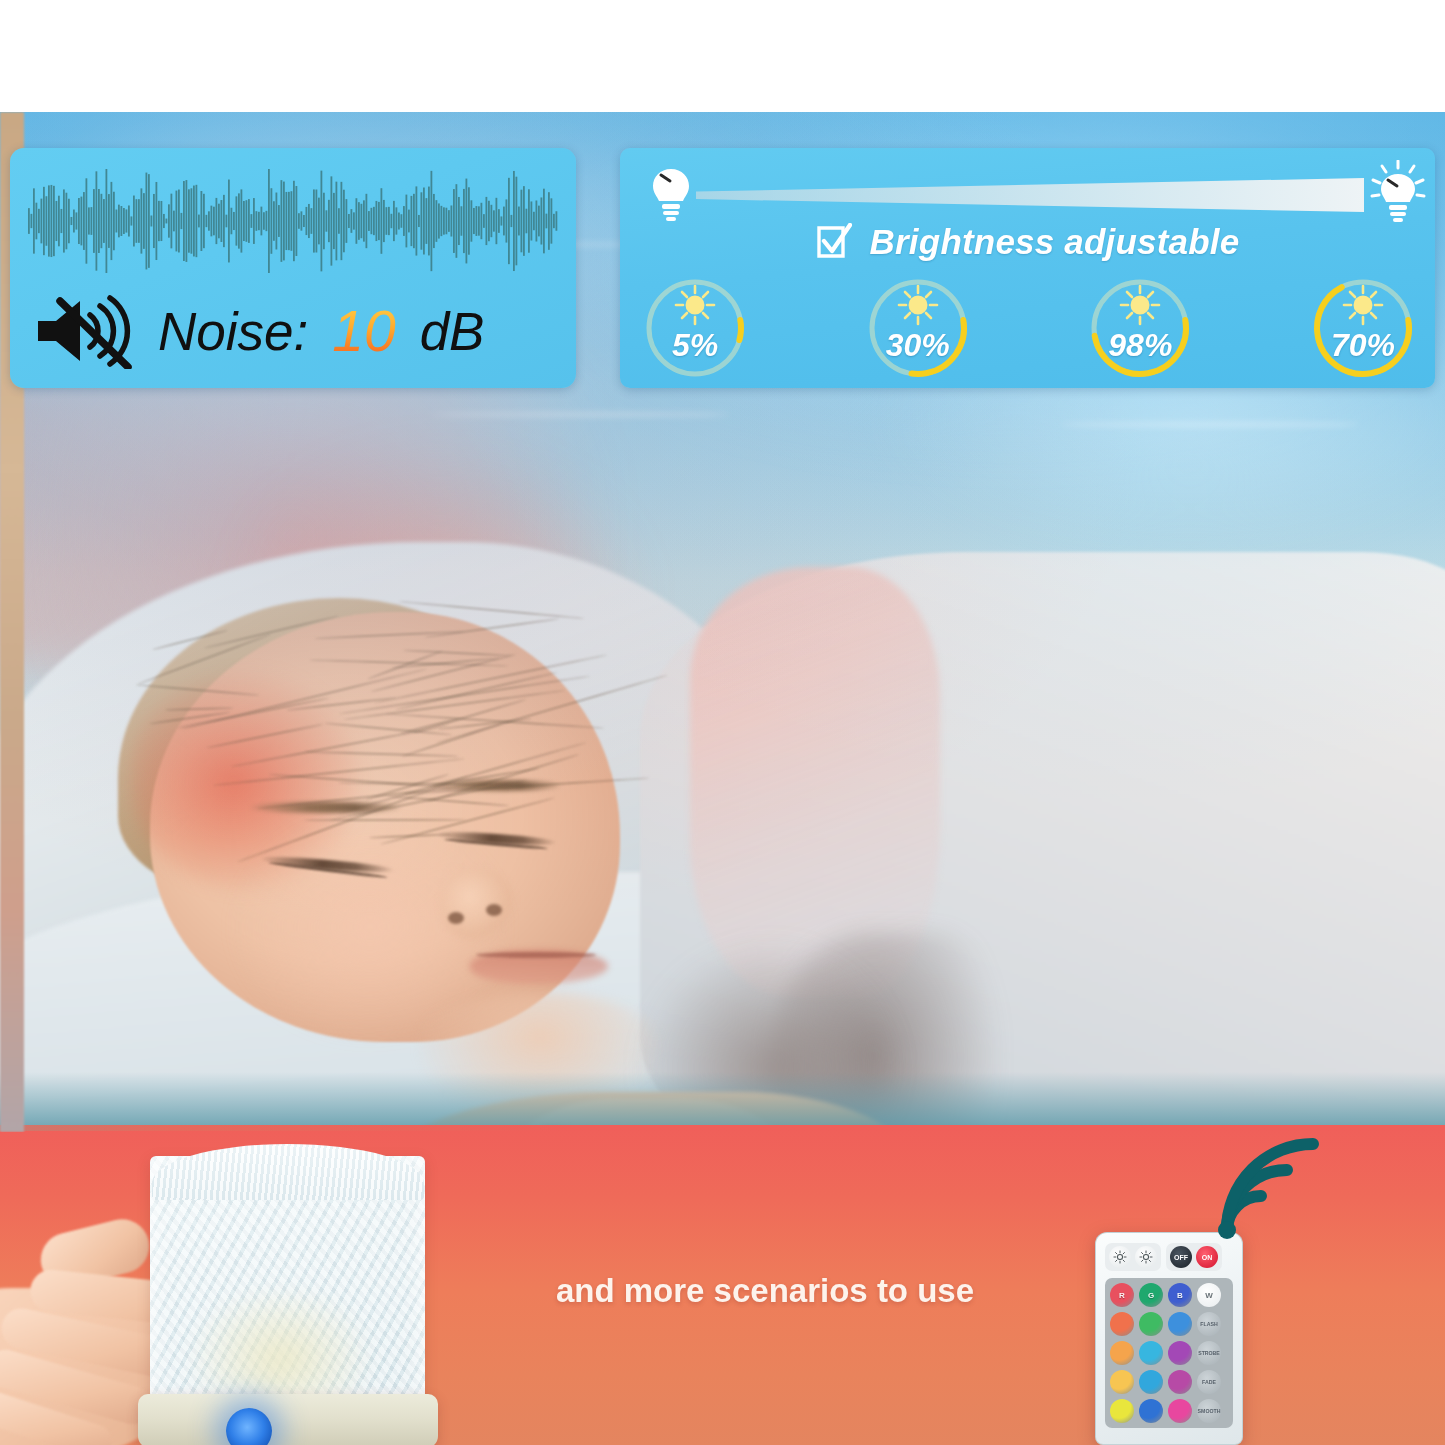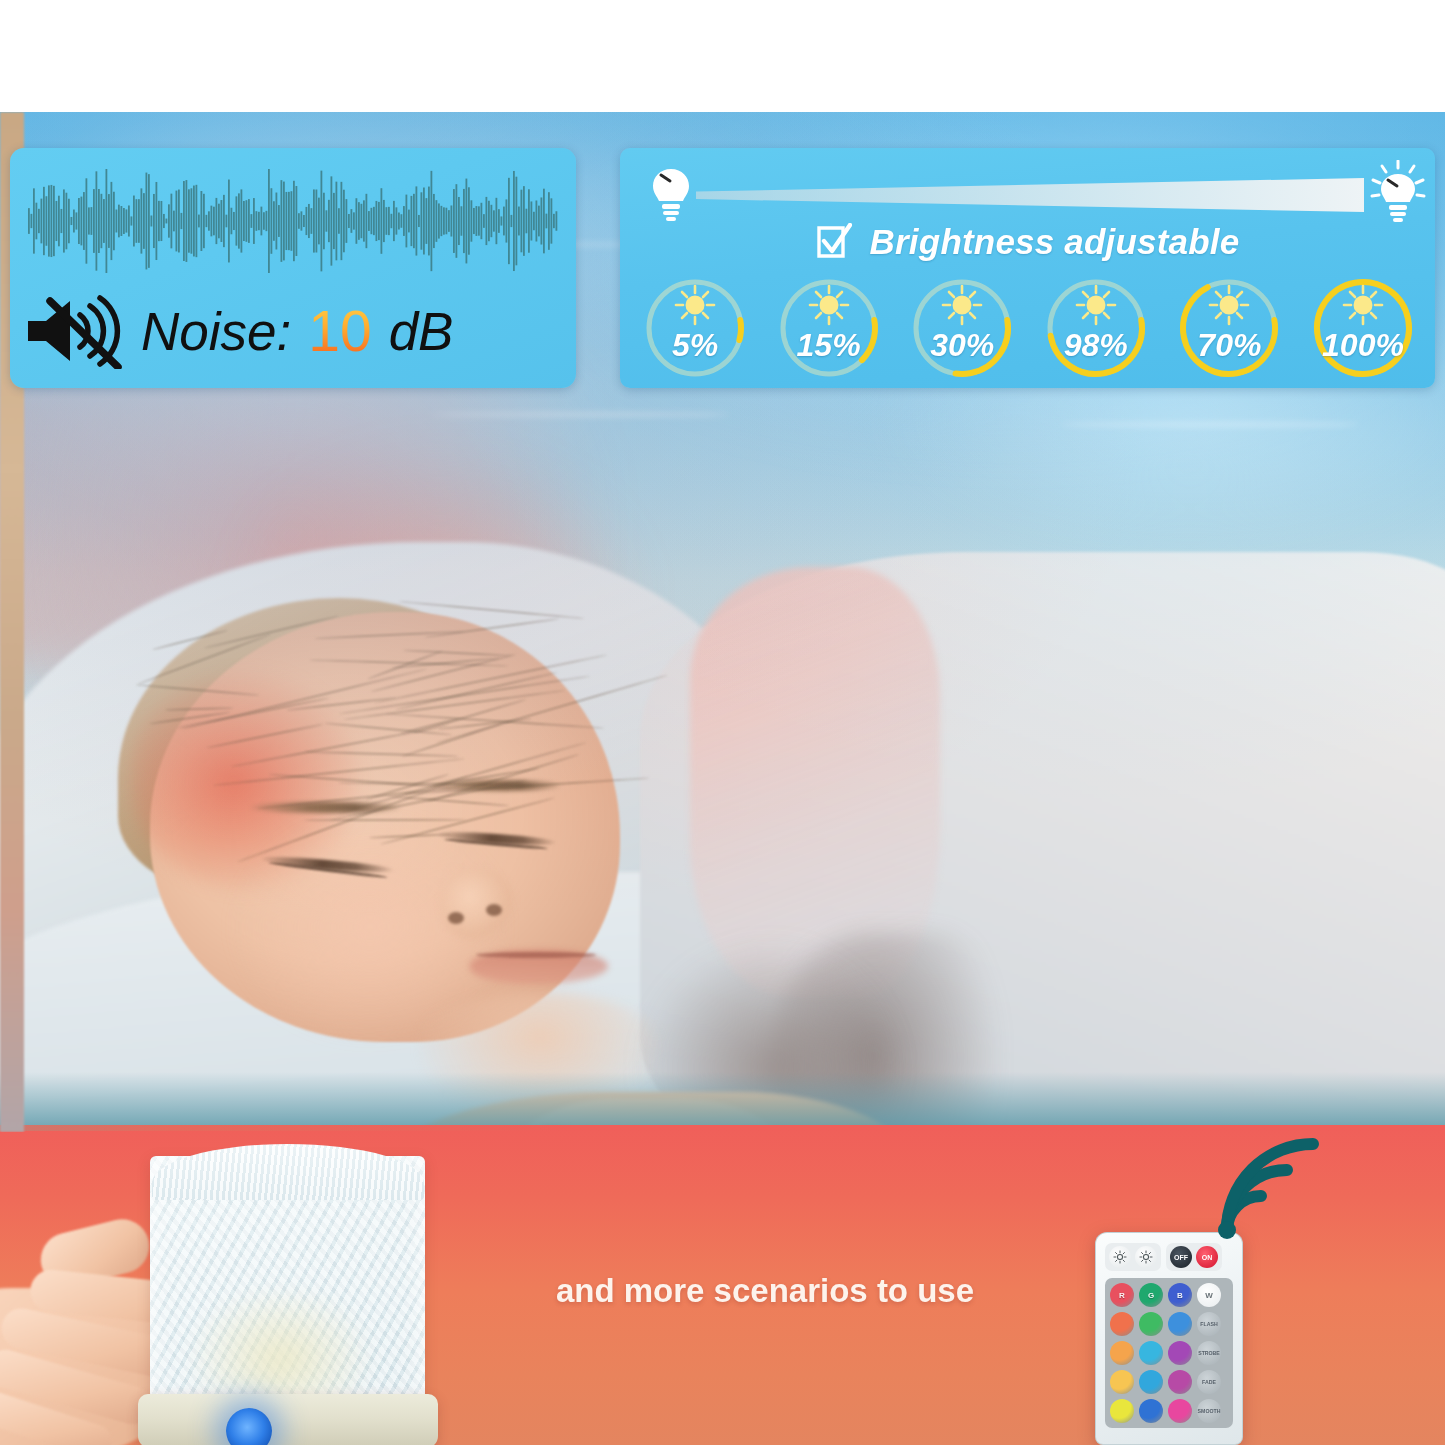--- a/index.html
+++ b/index.html
@@ -200,26 +200,26 @@
   }
 
   
   #noise-panel{
     position:absolute; left:10px; top:148px; width:566px; height:240px;
     background:linear-gradient(160deg,#63cdf2 0%,#5ec9f0 40%,#56c2ec 100%);
     border-radius:14px; overflow:hidden; z-index:20;
     box-shadow:0 2px 10px rgba(0,60,100,.22);
   }
   #waveform{ position:absolute; left:18px; top:18px; width:530px; height:110px; }
-  #noise-row{ position:absolute; left:12px; top:140px; width:530px; height:86px;
-              display:flex; align-items:center; gap:11px; }
+  #noise-row{ position:absolute; left:22px; top:140px; width:530px; height:86px;
+              display:flex; align-items:center; gap:18px; }
   #mute-icon{ width:108px; height:76px; flex:0 0 auto; }
   #noise-text{ font-size:53px; font-style:italic; font-weight:400; color:#101010;
                letter-spacing:0px; white-space:nowrap; line-height:1; }
-  #noise-value{ font-size:57px; font-weight:400;
+  #noise-value{ font-size:57px; font-style:italic; font-weight:400;
                 background:linear-gradient(to bottom,#ffd54a 0%,#ffab2e 45%,#f4591e 100%);
                 -webkit-background-clip:text; background-clip:text; color:transparent;
                 padding:0 6px; }
   #noise-unit{ font-size:53px; font-style:italic; color:#101010; }
 
   
   #bright-panel{
     position:absolute; left:620px; top:148px; width:815px; height:240px;
     background:linear-gradient(175deg,#62cbf1 0%,#58c3ee 45%,#4fbdeb 100%);
     border-radius:10px; overflow:hidden; z-index:20;
@@ -745,116 +745,76 @@
               <line x1="30" y1="30" x2="35" y2="35"></line>
           <line x1="35" y1="9" x2="30" y2="14"></line>
               <line x1="14" y1="30" x2="9" y2="35"></line>
         </g>
       </svg>
       <div class="pct">5%</div>
     </div>
         <div class="level">
       <svg width="122" height="106" viewBox="0 0 122 106">
         <circle cx="61" cy="53" r="46" fill="none" stroke="rgba(245,238,180,.45)" stroke-width="5"></circle>
-        <circle cx="61" cy="53" r="46" fill="none" stroke="#f6cf1e" stroke-width="6" stroke-linecap="round" stroke-dasharray="43.4 247.7" transform="rotate(-10 61 53)"></circle>
+        <circle cx="61" cy="53" r="46" fill="none" stroke="#f6cf1e" stroke-width="6" stroke-linecap="round" stroke-dasharray="86.7 204.3" transform="rotate(-10 61 53)"></circle>
       </svg>
       <svg class="sun" viewBox="0 0 44 44">
         <circle cx="22" cy="22" r="9.5" fill="#fbe98a"></circle>
         <g stroke="#fbe98a" stroke-width="2.6" stroke-linecap="round">
           <line x1="22" y1="3" x2="22" y2="10"></line>
               <line x1="22" y1="34" x2="22" y2="41"></line>
           <line x1="3" y1="22" x2="10" y2="22"></line>
               <line x1="34" y1="22" x2="41" y2="22"></line>
           <line x1="9" y1="9" x2="14" y2="14"></line>
               <line x1="30" y1="30" x2="35" y2="35"></line>
           <line x1="35" y1="9" x2="30" y2="14"></line>
               <line x1="14" y1="30" x2="9" y2="35"></line>
         </g>
       </svg>
-      <div class="pct">15%</div>
+      <div class="pct">30%</div>
     </div>
         <div class="level">
       <svg width="122" height="106" viewBox="0 0 122 106">
         <circle cx="61" cy="53" r="46" fill="none" stroke="rgba(245,238,180,.45)" stroke-width="5"></circle>
-        <circle cx="61" cy="53" r="46" fill="none" stroke="#f6cf1e" stroke-width="6" stroke-linecap="round" stroke-dasharray="86.7 204.3" transform="rotate(-10 61 53)"></circle>
+        <circle cx="61" cy="53" r="46" fill="none" stroke="#f6cf1e" stroke-width="6" stroke-linecap="round" stroke-dasharray="144.5 146.5" transform="rotate(-10 61 53)"></circle>
       </svg>
       <svg class="sun" viewBox="0 0 44 44">
         <circle cx="22" cy="22" r="9.5" fill="#fbe98a"></circle>
         <g stroke="#fbe98a" stroke-width="2.6" stroke-linecap="round">
           <line x1="22" y1="3" x2="22" y2="10"></line>
               <line x1="22" y1="34" x2="22" y2="41"></line>
           <line x1="3" y1="22" x2="10" y2="22"></line>
               <line x1="34" y1="22" x2="41" y2="22"></line>
           <line x1="9" y1="9" x2="14" y2="14"></line>
               <line x1="30" y1="30" x2="35" y2="35"></line>
           <line x1="35" y1="9" x2="30" y2="14"></line>
               <line x1="14" y1="30" x2="9" y2="35"></line>
         </g>
       </svg>
-      <div class="pct">30%</div>
+      <div class="pct">98%</div>
     </div>
         <div class="level">
       <svg width="122" height="106" viewBox="0 0 122 106">
         <circle cx="61" cy="53" r="46" fill="none" stroke="rgba(245,238,180,.45)" stroke-width="5"></circle>
-        <circle cx="61" cy="53" r="46" fill="none" stroke="#f6cf1e" stroke-width="6" stroke-linecap="round" stroke-dasharray="144.5 146.5" transform="rotate(-10 61 53)"></circle>
+        <circle cx="61" cy="53" r="46" fill="none" stroke="#f6cf1e" stroke-width="6" stroke-linecap="round" stroke-dasharray="202.3 88.7" transform="rotate(-10 61 53)"></circle>
       </svg>
       <svg class="sun" viewBox="0 0 44 44">
         <circle cx="22" cy="22" r="9.5" fill="#fbe98a"></circle>
         <g stroke="#fbe98a" stroke-width="2.6" stroke-linecap="round">
           <line x1="22" y1="3" x2="22" y2="10"></line>
               <line x1="22" y1="34" x2="22" y2="41"></line>
           <line x1="3" y1="22" x2="10" y2="22"></line>
               <line x1="34" y1="22" x2="41" y2="22"></line>
           <line x1="9" y1="9" x2="14" y2="14"></line>
               <line x1="30" y1="30" x2="35" y2="35"></line>
           <line x1="35" y1="9" x2="30" y2="14"></line>
               <line x1="14" y1="30" x2="9" y2="35"></line>
         </g>
       </svg>
-      <div class="pct">98%</div>
-    </div>
-        <div class="level">
-      <svg width="122" height="106" viewBox="0 0 122 106">
-        <circle cx="61" cy="53" r="46" fill="none" stroke="rgba(245,238,180,.45)" stroke-width="5"></circle>
-        <circle cx="61" cy="53" r="46" fill="none" stroke="#f6cf1e" stroke-width="6" stroke-linecap="round" stroke-dasharray="202.3 88.7" transform="rotate(-10 61 53)"></circle>
-      </svg>
-      <svg class="sun" viewBox="0 0 44 44">
-        <circle cx="22" cy="22" r="9.5" fill="#fbe98a"></circle>
-        <g stroke="#fbe98a" stroke-width="2.6" stroke-linecap="round">
-          <line x1="22" y1="3" x2="22" y2="10"></line>
-              <line x1="22" y1="34" x2="22" y2="41"></line>
-          <line x1="3" y1="22" x2="10" y2="22"></line>
-              <line x1="34" y1="22" x2="41" y2="22"></line>
-          <line x1="9" y1="9" x2="14" y2="14"></line>
-              <line x1="30" y1="30" x2="35" y2="35"></line>
-          <line x1="35" y1="9" x2="30" y2="14"></line>
-              <line x1="14" y1="30" x2="9" y2="35"></line>
-        </g>
-      </svg>
       <div class="pct">70%</div>
-    </div>
-        <div class="level">
-      <svg width="122" height="106" viewBox="0 0 122 106">
-        <circle cx="61" cy="53" r="46" fill="none" stroke="rgba(245,238,180,.45)" stroke-width="5"></circle>
-        <circle cx="61" cy="53" r="46" fill="none" stroke="#f6cf1e" stroke-width="6" stroke-linecap="round" stroke-dasharray="289.0 2.0" transform="rotate(-10 61 53)"></circle>
-      </svg>
-      <svg class="sun" viewBox="0 0 44 44">
-        <circle cx="22" cy="22" r="9.5" fill="#fbe98a"></circle>
-        <g stroke="#fbe98a" stroke-width="2.6" stroke-linecap="round">
-          <line x1="22" y1="3" x2="22" y2="10"></line>
-              <line x1="22" y1="34" x2="22" y2="41"></line>
-          <line x1="3" y1="22" x2="10" y2="22"></line>
-              <line x1="34" y1="22" x2="41" y2="22"></line>
-          <line x1="9" y1="9" x2="14" y2="14"></line>
-              <line x1="30" y1="30" x2="35" y2="35"></line>
-          <line x1="35" y1="9" x2="30" y2="14"></line>
-              <line x1="14" y1="30" x2="9" y2="35"></line>
-        </g>
-      </svg>
-      <div class="pct">100%</div>
     </div>
       </div>
   </div>
 
   <div id="orange">
     <div id="orange-top-accent"></div>
   </div>
 
   <div id="lamp">
     <div id="lamp-cube"></div>

